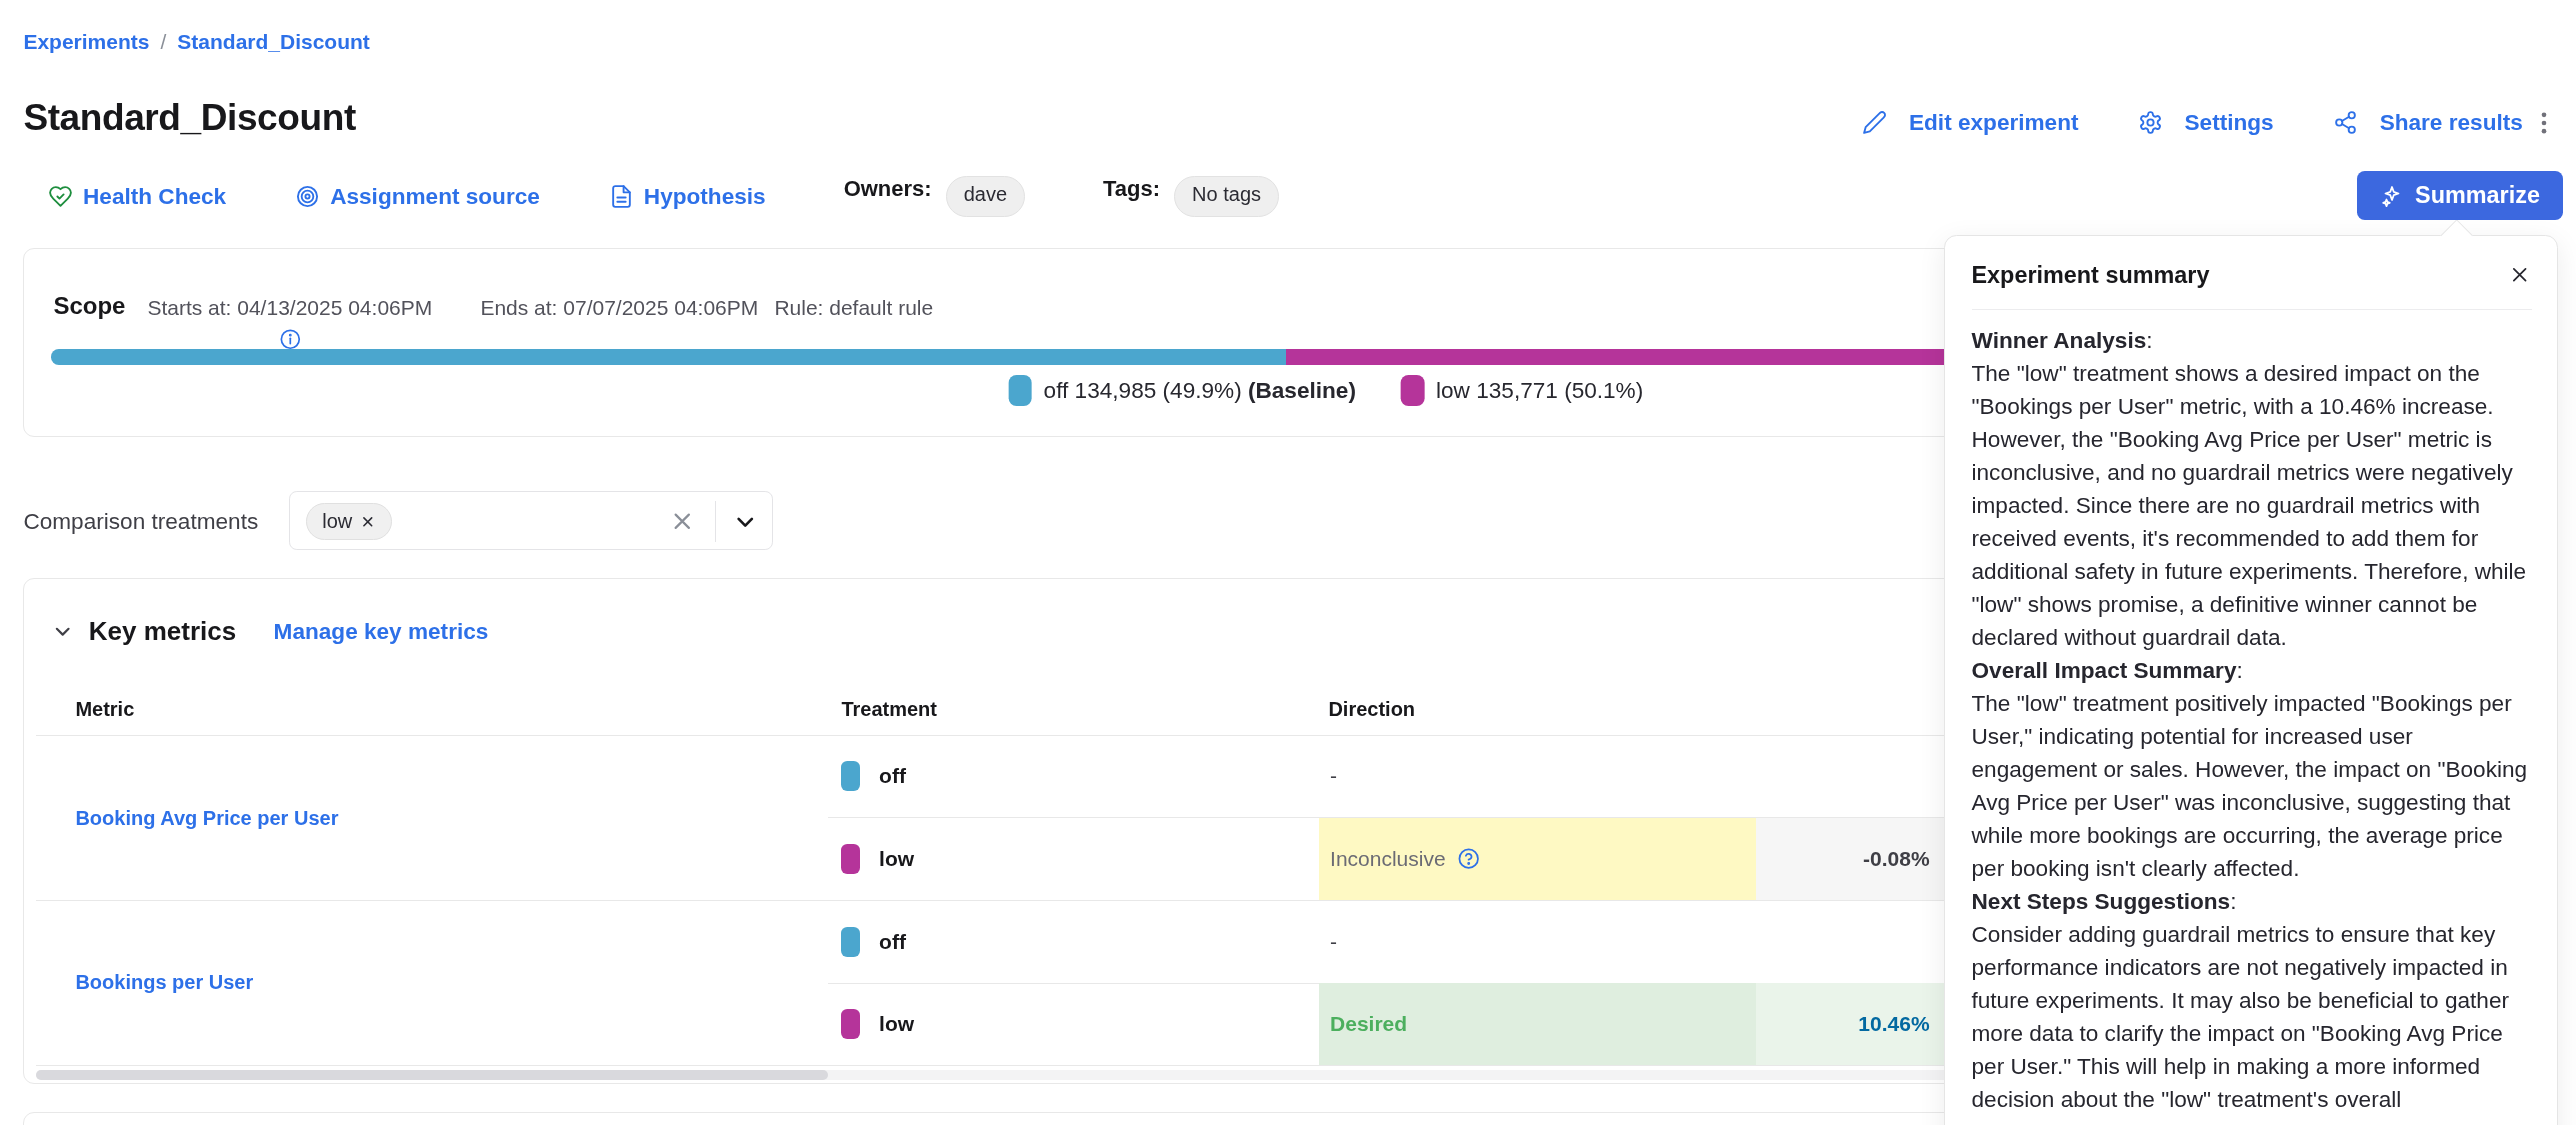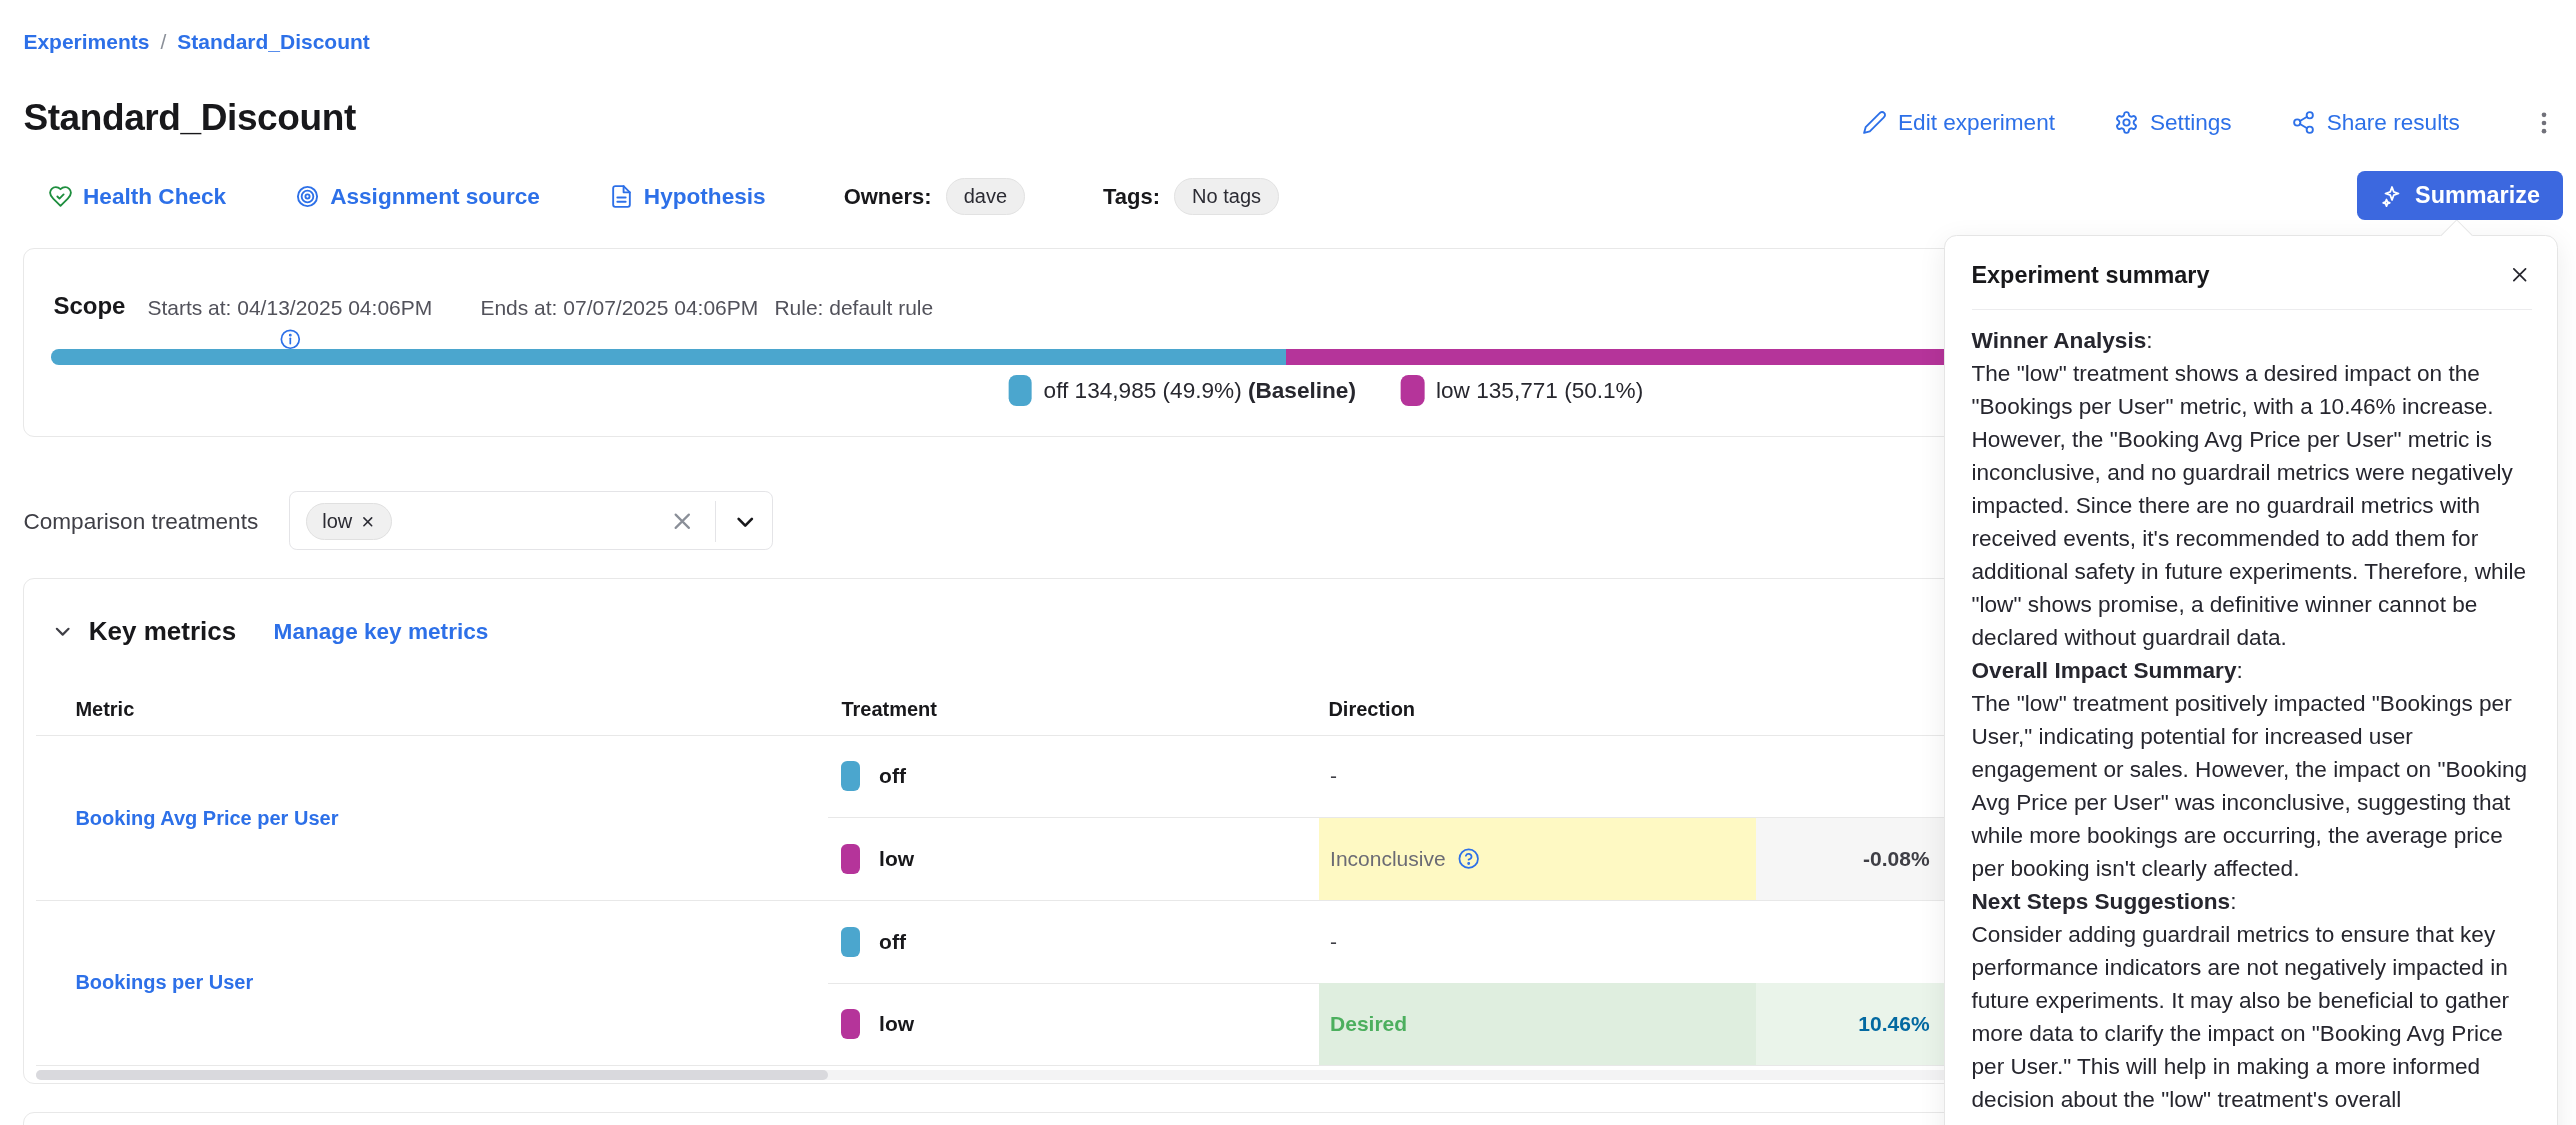--- a/index.html
+++ b/index.html
@@ -11,25 +11,25 @@
   svg { display:block; }
 
   
   .breadcrumb { position:absolute; left:23.4px; top:30px; font-size:21px; font-weight:700; display:flex; gap:11px; align-items:center; }
   .breadcrumb .crumb { color:#2D70E8; cursor:pointer; }
   .breadcrumb .sep { color:#8A8F98; font-weight:400; }
 
   
   .page-title { position:absolute; left:23.4px; top:97px; font-size:37px; font-weight:700; color:#18181B; letter-spacing:-0.4px; }
   .hdr-actions { position:absolute; left:1862px; top:103px; height:39px; display:flex; align-items:center; gap:59px; }
-  .hdr-action { display:flex; align-items:flex-start; gap:11px; color:#2D70E8; font-size:22.6px; font-weight:400; cursor:pointer; }
+  .hdr-action { display:flex; align-items:flex-start; gap:22px; color:#2D70E8; font-size:22.6px; font-weight:700; cursor:pointer; }
   .kebab { position:absolute; left:2528px; top:105px; width:31px; height:36px; display:flex; align-items:center; justify-content:center; color:#71717A; cursor:pointer; }
 
   
-  .meta-row { position:absolute; left:48px; top:176px; height:41px; display:flex; align-items:center; }
+  .meta-row { position:absolute; left:48px; top:176px; height:41px; display:flex; }
   .meta-link { display:flex; align-items:center; gap:10px; color:#2D70E8; font-size:22.6px; font-weight:700; cursor:pointer; }
   .meta-link + .meta-link { margin-left:69px; }
   .meta-label { margin-left:78px; font-size:22px; font-weight:700; color:#18181B; }
   .pill { margin-left:14px; background:#EFEFEF; border:1.2px solid #E2E2E2; border-radius:780px; padding:6.2px 17px; font-size:20px; color:#2B2B33; }
 
   .summarize-btn { position:absolute; left:2357px; top:171px; width:206px; height:49px; background:#3C68DF; color:#fff;
     border:none; border-radius:7.8px; display:flex; align-items:center; justify-content:center; gap:11px;
     font-size:23.4px; font-weight:700; font-family:inherit; cursor:pointer; z-index:12; }
 
   

